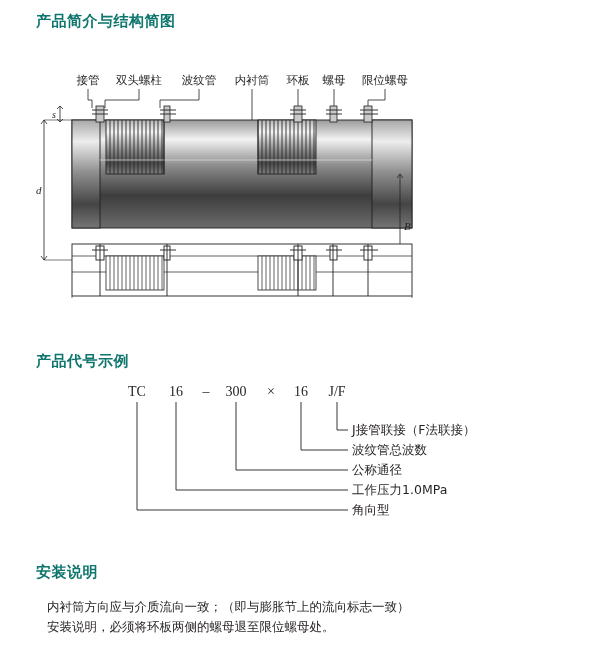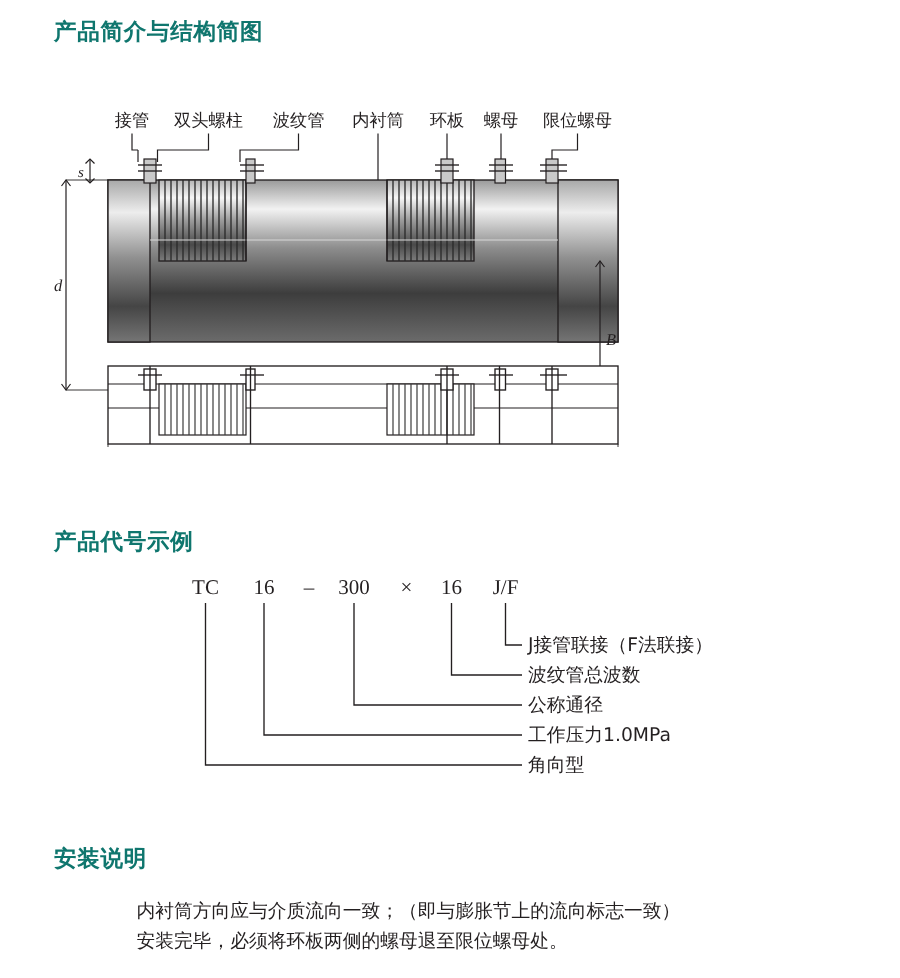--- a/index.html
+++ b/index.html
@@ -52,21 +52,21 @@
   .notes {
     position: absolute;
     left: 47px;
     top: 597px;
     width: 520px;
     font-family: "DejaVu Sans", "Liberation Sans", sans-serif;
     font-size: 12.5px;
     line-height: 20px;
     color: #231f20;
   }
-  .notes div { white-space: nowrap; margin-left: 44px; }
+  .notes div { white-space: nowrap; }
 </style>
 </head>
 <body>
 
 <div class="section-title title-1">产品简介与结构简图</div>
 
 <div id="drawing">
   <svg width="600" height="250" viewBox="0 0 600 250" xmlns="http://www.w3.org/2000/svg">
     <defs>
       <linearGradient id="bodyGrad" x1="0" y1="0" x2="0" y2="1">
@@ -305,14 +305,14 @@
       <text x="352" y="116">工作压力1.0MPa</text>
       <text x="352" y="136">角向型</text>
     </g>
   </svg>
 </div>
 
 <div class="section-title title-3">安装说明</div>
 
 <div class="notes">
   <div>内衬筒方向应与介质流向一致；（即与膨胀节上的流向标志一致）</div>
-  <div>安装完毕，必须将环板两侧的螺母退至限位螺母处。</div>
+  <div>安装说明，必须将环板两侧的螺母退至限位螺母处。</div>
 </div>
 
 </body></html>

